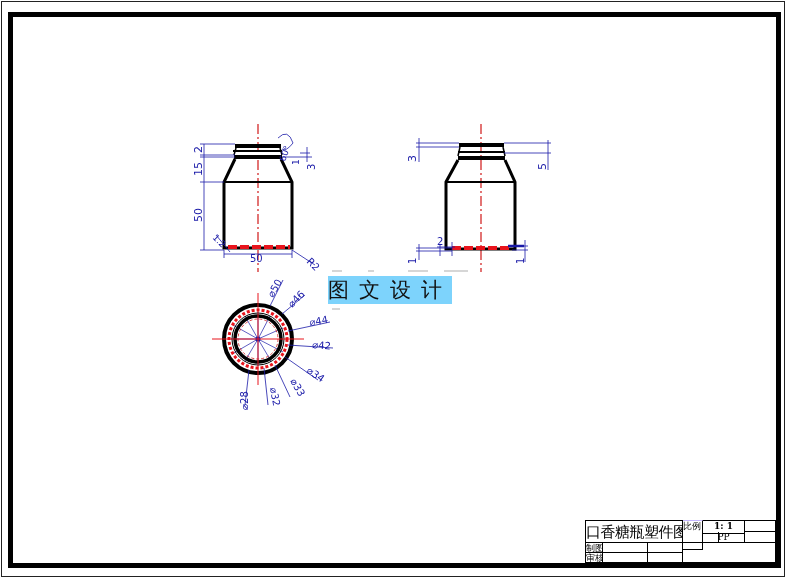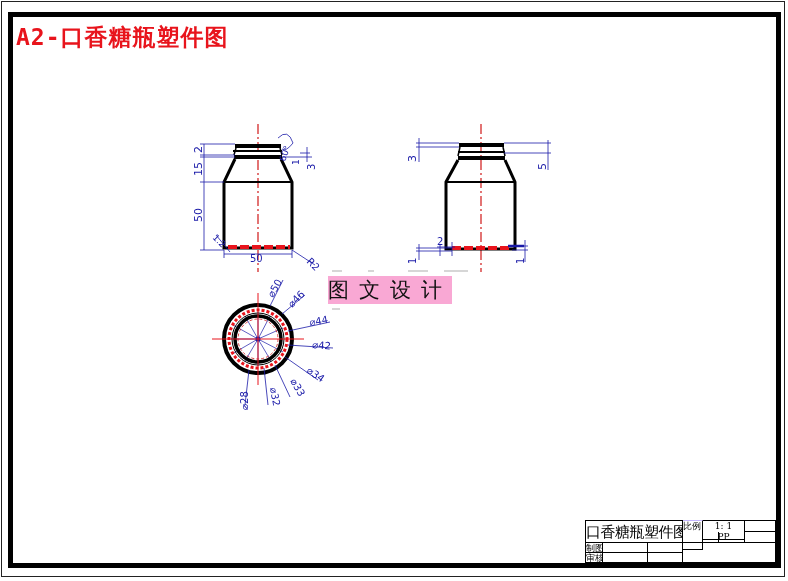--- a/index.html
+++ b/index.html
@@ -1,39 +1,38 @@
 <!DOCTYPE html>
 <html><head>
 <meta charset="utf-8">
 <style>
   html, body { margin: 0; padding: 0; background: #ffffff; }
   body { width: 788px; height: 581px; position: relative; overflow: hidden; font-family: "DejaVu Sans", sans-serif; }
   #sheet { position: absolute; left: 0; top: 0; width: 788px; height: 581px; }
   .outer-border { position: absolute; left: 1px; top: 1px; width: 784px; height: 576px; border: 1px solid #222; box-sizing: border-box; }
   .inner-frame { position: absolute; left: 8px; top: 12px; width: 773px; height: 556px; border: 5px solid #000; box-sizing: border-box; }
   .sheet-title { position: absolute; left: 16px; top: 22px; font-family: "DejaVu Sans Mono", monospace; font-weight: bold; font-size: 23px; color: #e8141c; letter-spacing: 1px; white-space: nowrap; }
-  .watermark { position: absolute; left: 328px; top: 276px; font-family: "DejaVu Serif", serif; font-size: 21px; color: #111; letter-spacing: 10px; white-space: nowrap; background: #f9a8d4; }
+  .watermark { position: absolute; left: 328px; top: 276px; font-family: "DejaVu Serif", serif; font-size: 21px; color: #111; letter-spacing: 10px; white-space: nowrap; background: #7dd3fc; }
   .tech-notes { position: absolute; left: 447px; top: 323px; font-family: "DejaVu Serif", serif; color: #000; }
   .tech-notes .heading { font-size: 13px; font-family: "DejaVu Sans", sans-serif; line-height: 18px; }
   .tech-notes .line { font-size: 9px; line-height: 13.5px; white-space: nowrap; }
   .title-block { position: absolute; left: 585px; top: 520px; width: 191px; height: 43px; }
   .tb-cell { position: absolute; box-sizing: border-box; border-right: 1px solid #000; border-bottom: 1px solid #000; font-family: "DejaVu Sans", sans-serif; color: #000; overflow: hidden; white-space: nowrap; }
   .tb-name { font-size: 15px; line-height: 22px; letter-spacing: -0.5px; text-align: right; }
   .tb-small { font-size: 9px; line-height: 10px; }
   .tb-val { font-family: "DejaVu Serif", serif; font-size: 9px; line-height: 10px; text-align: center; }
   svg text { font-family: "DejaVu Sans", sans-serif; }
 </style>
 </head>
 <body>
 
 <div id="sheet">
   <div class="outer-border"></div>
   <div class="inner-frame"></div>
 
-  <div class="sheet-title">A2-口香糖瓶塑件图</div>
 
   <svg width="788" height="581" style="position:absolute;left:0;top:0">
 
     <g>
 
       <line x1="258" y1="124" x2="258" y2="272" stroke="#d01818" stroke-width="1.2" stroke-dasharray="10,3,2,3"></line>
 
       <rect x="235" y="144" width="46" height="4" fill="#000"></rect>
       <rect x="233" y="150" width="49" height="2" fill="#000"></rect>
       <rect x="234" y="155" width="48" height="4" fill="#000"></rect>
@@ -168,21 +167,21 @@
       <line x1="332" y1="309" x2="340" y2="309"></line>
     </g>
   </svg>
 
   <div class="watermark">图文设计</div>
 
 
   <div class="title-block">
     <div class="tb-cell tb-name" style="left:0;top:0;width:98px;height:23px;border-left:1px solid #000;border-top:1px solid #000;">口香糖瓶塑件图</div>
     <div class="tb-cell tb-small" style="left:98px;top:0;width:20px;height:30px;border-top:1px solid #c4b5fd;">比例</div>
-    <div class="tb-cell tb-val" style="left:118px;top:0;width:42px;height:20px;border-top:1px solid #000;">1: 1</div>
+    <div class="tb-cell tb-val" style="left:118px;top:0;width:42px;height:14px;border-top:1px solid #000;font-weight:bold;">1: 1</div>
     <div class="tb-cell" style="left:160px;top:0;width:31px;height:12px;border-top:1px solid #000;"></div>
     <div class="tb-cell tb-small" style="left:98px;top:12px;width:20px;height:11px;padding-left:35px;">材料</div>
     <div class="tb-cell tb-val" style="left:118px;top:12px;width:42px;height:11px;text-align:center;">PP</div>
     <div class="tb-cell" style="left:160px;top:12px;width:31px;height:11px;"></div>
     <div class="tb-cell tb-small" style="left:0;top:23px;width:18px;height:10px;border-left:1px solid #000;">制图</div>
     <div class="tb-cell" style="left:18px;top:23px;width:45px;height:10px;"></div>
     <div class="tb-cell" style="left:63px;top:23px;width:35px;height:10px;"></div>
     <div class="tb-cell tb-small" style="left:0;top:33px;width:18px;height:10px;border-left:1px solid #000;">审核</div>
     <div class="tb-cell" style="left:18px;top:33px;width:45px;height:10px;"></div>
     <div class="tb-cell" style="left:63px;top:33px;width:35px;height:10px;"></div>

